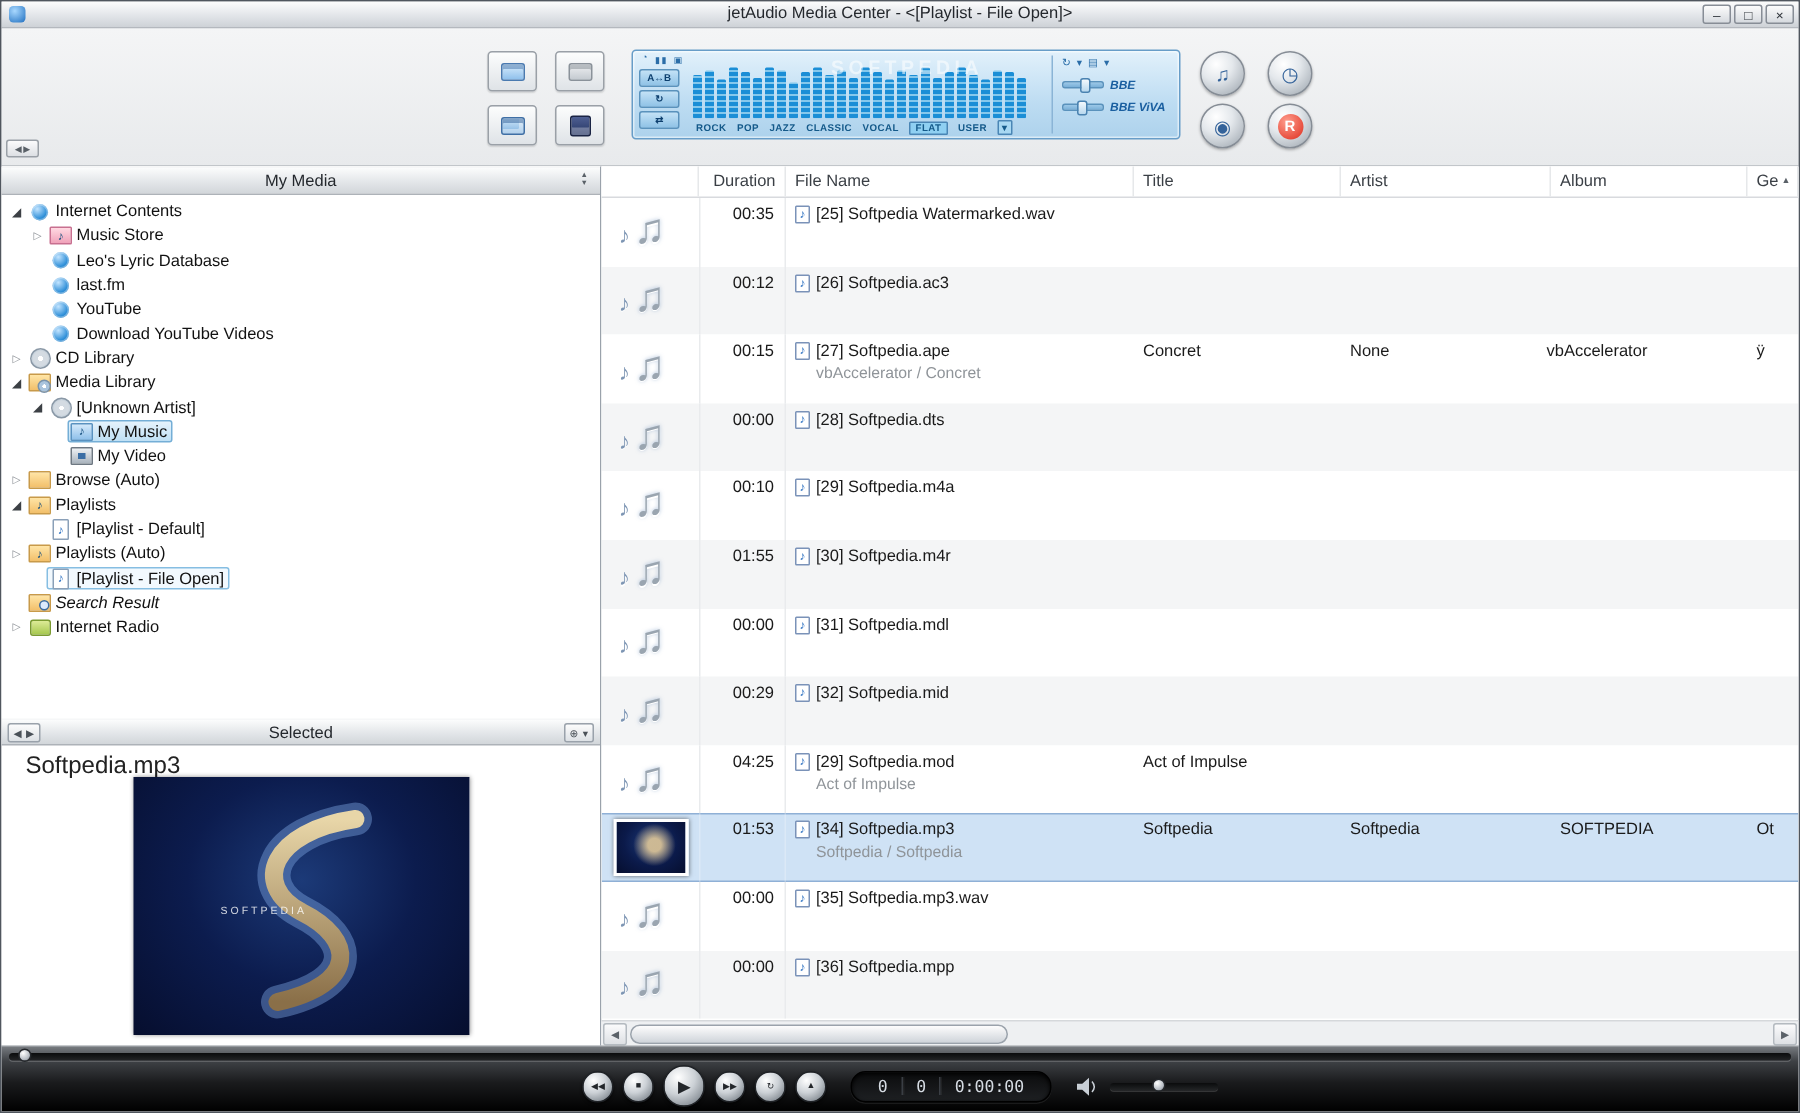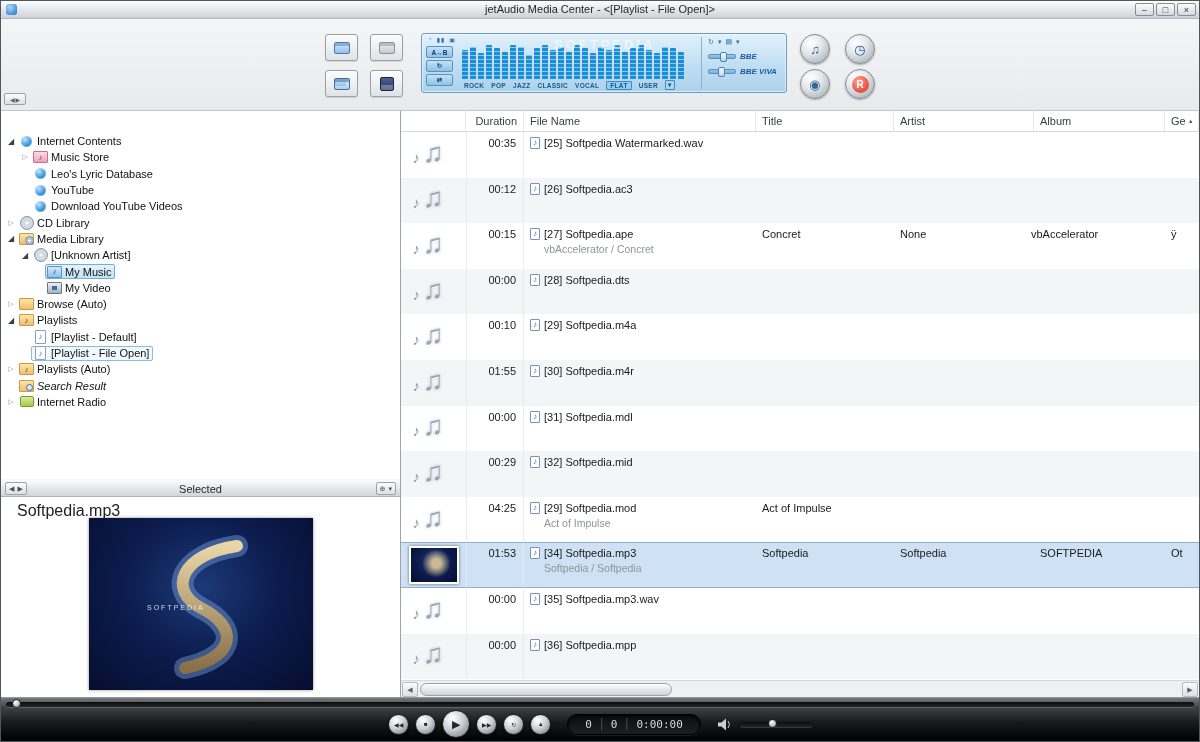--- a/index.html
+++ b/index.html
@@ -290,20 +290,27 @@
       </div>
     <span class="collapse-btn" id="collapseBtn">
         <span>◀</span>
         <span>▶</span>
       </span>
   </div>
 
   <div class="main">
 
     <div class="sidebar">
+      <div class="side-header">
+        <span class="sh-title">My Media</span>
+        <span class="sort-ico" id="sortIco">
+            <span>▲</span>
+            <span>▼</span>
+          </span>
+      </div>
       <div class="tree" id="tree">
           <div class="tree-item" style="padding-left: 4px;">
             <span class="exp expanded">◢</span>
             <span class="twrap">
               <span class="ico ico-globe"></span>
               <span class="tlabel">Internet Contents</span>
             </span>
           </div>
           <div class="tree-item" style="padding-left: 18px;">
             <span class="exp collapsed">▷</span>
@@ -316,20 +323,27 @@
             <span class="exp none"></span>
             <span class="twrap">
               <span class="ico ico-globe"></span>
               <span class="tlabel">Leo's Lyric Database</span>
             </span>
           </div>
           <div class="tree-item" style="padding-left: 18px;">
             <span class="exp none"></span>
             <span class="twrap">
               <span class="ico ico-globe"></span>
+              <span class="tlabel">last.fm</span>
+            </span>
+          </div>
+          <div class="tree-item" style="padding-left: 18px;">
+            <span class="exp none"></span>
+            <span class="twrap">
+              <span class="ico ico-globe"></span>
               <span class="tlabel">YouTube</span>
             </span>
           </div>
           <div class="tree-item" style="padding-left: 18px;">
             <span class="exp none"></span>
             <span class="twrap">
               <span class="ico ico-globe"></span>
               <span class="tlabel">Download YouTube Videos</span>
             </span>
           </div>
@@ -382,32 +396,32 @@
               <span class="tlabel">Playlists</span>
             </span>
           </div>
           <div class="tree-item" style="padding-left: 18px;">
             <span class="exp none"></span>
             <span class="twrap">
               <span class="ico ico-page"></span>
               <span class="tlabel">[Playlist - Default]</span>
             </span>
           </div>
+          <div class="tree-item" style="padding-left: 4px;">
+            <span class="exp collapsed">▷</span>
+            <span class="twrap">
+              <span class="ico ico-plfold"></span>
+              <span class="tlabel">Playlists (Auto)</span>
+            </span>
+          </div>
           <div class="tree-item" style="padding-left: 18px;">
             <span class="exp none"></span>
             <span class="twrap active">
               <span class="ico ico-page"></span>
               <span class="tlabel">[Playlist - File Open]</span>
-            </span>
-          </div>
-          <div class="tree-item" style="padding-left: 4px;">
-            <span class="exp collapsed">▷</span>
-            <span class="twrap">
-              <span class="ico ico-plfold"></span>
-              <span class="tlabel">Playlists (Auto)</span>
             </span>
           </div>
           <div class="tree-item" style="padding-left: 4px; font-style: italic;">
             <span class="exp none"></span>
             <span class="twrap">
               <span class="ico ico-search"></span>
               <span class="tlabel">Search Result</span>
             </span>
           </div>
           <div class="tree-item" style="padding-left: 4px;">

